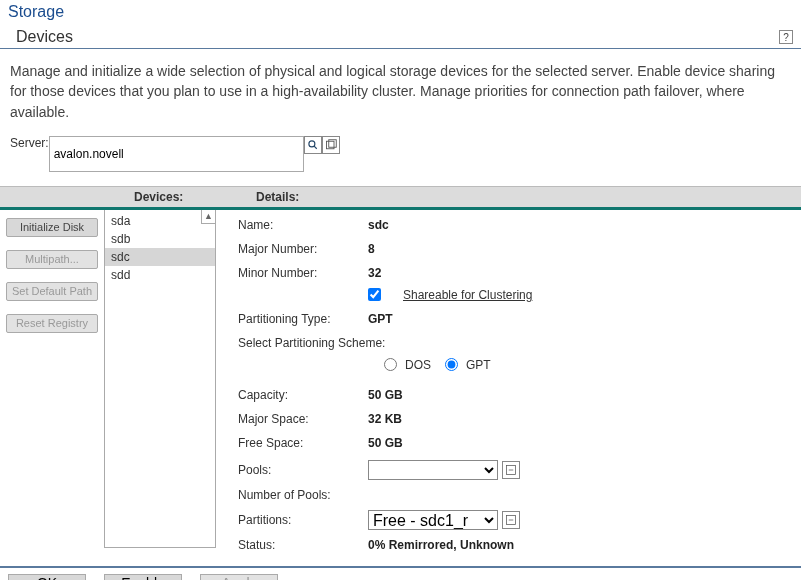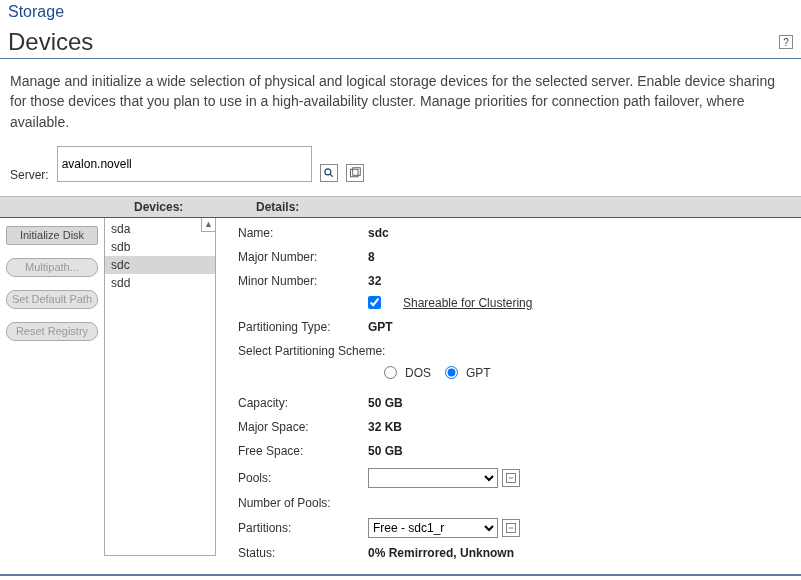--- a/index.html
+++ b/index.html
@@ -1,48 +1,48 @@
 <!DOCTYPE html>
 <html><head>
 <meta charset="utf-8">
 <style>
 * { box-sizing: border-box; margin: 0; padding: 0; }
 body { font-family: Verdana, Arial, sans-serif; font-size: 12px; color: #333; background: #fff; width: 801px; }
 a { color: #1b4d8f; text-decoration: none; }
 .breadcrumb { padding: 3px 8px; font-size: 16px; }
 .title-row { display: flex; justify-content: space-between; align-items: center; border-bottom: 1px solid #5a7a9e; padding: 4px 8px 2px 8px; }
-.page-title { font-size: 24px; font-weight: normal; color: #333; }
+.page-title { font-size: 16px; font-weight: normal; color: #333; margin-left: 8px; }
 .help-icon { width: 14px; height: 14px; border: 1px solid #888; display: inline-flex; align-items: center; justify-content: center; font-size: 10px; color: #444; cursor: pointer; }
 .intro { padding: 12px 10px 6px 10px; font-size: 14px; color: #444; line-height: 1.45; }
-.server-row { display: flex; align-items: flex-end; gap: 8px; padding: 8px 10px 6px 10px; }
+.server-row { display: flex; align-items: flex-start; padding: 8px 10px 6px 10px; }
 .server-row label { font-size: 12px; }
 .server-input { width: 255px; height: 36px; border: 1px solid #aaa; padding: 1px 4px; font-size: 12px; }
 .icon-btn { width: 18px; height: 18px; border: 1px solid #888; background: #fff; display: inline-flex; align-items: center; justify-content: center; padding: 0; cursor: pointer; }
 .icon-btn svg { width: 12px; height: 12px; }
-.panels-header { display: flex; background: #dcdcdc; border-top: 1px solid #bbb; border-bottom: 1px solid #0f766e; font-size: 12px; font-weight: bold; padding: 3px 0; margin-top: 8px; }
+.panels-header { display: flex; background: #dcdcdc; border-top: 1px solid #bbb; border-bottom: 3px solid #0f766e; font-size: 12px; font-weight: bold; padding: 3px 0; margin-top: 8px; }
 .panels-header .col-btns { width: 104px; }
 .panels-header .col-dev { width: 112px; padding-left: 30px; }
 .panels-header .col-det { padding-left: 40px; }
 .main-area { display: flex; }
 .side-btns { width: 104px; padding: 8px 6px 0 6px; display: flex; flex-direction: column; gap: 13px; }
 .grey-btn { background: #d8d8d8; border: 1px solid #aaa; border-radius: 2px; font-size: 11px; color: #444; height: 19px; padding: 0 4px; cursor: pointer; }
-.grey-btn.disabled { color: #999; background: #e2e2e2; border-radius: 9px; }
+.grey-btn.disabled { color: #999; background: #e2e2e2; }
 .device-list { width: 112px; border-right: 1px solid #aaa; border-left: 1px solid #aaa; border-bottom: 1px solid #aaa; padding: 2px 0; font-size: 12px; height: 338px; position: relative; }
 .device-list .litem { padding: 2px 6px; cursor: pointer; }
 .device-list .litem.selected { background: #d6d6d6; }
 .device-list .scroll-arrow { position: absolute; right: 0; top: 0; width: 14px; height: 14px; border-left: 1px solid #aaa; border-bottom: 1px solid #aaa; display: flex; align-items: center; justify-content: center; font-size: 9px; color: #666; }
 .details { flex: 1; padding: 6px 10px 0 22px; font-size: 12px; }
 .drow { display: flex; align-items: center; margin-bottom: 6px; min-height: 18px; }
 .dlabel { width: 130px; color: #333; }
 .dval { font-weight: bold; color: #222; }
 .checkbox-row { display: flex; align-items: center; gap: 22px; margin: 4px 0 8px 130px; text-decoration: underline; }
 .checkbox-row input { margin: 0; }
 .radio-row { display: flex; align-items: center; gap: 14px; margin: 4px 0 14px 146px; }
 .radio-row label { display: flex; align-items: center; gap: 8px; }
-.sel { border: 1px solid #888; height: 20px; font-size: 12px; background: #fff; }
+.sel { border: 1px solid #888; height: 20px; font-size: 16px; background: #fff; }
 .sel.pools { width: 130px; }
 .sel.parts { width: 130px; }
 .small-action { width: 18px; height: 18px; border: 1px solid #888; background: #fff; display: inline-flex; align-items: center; justify-content: center; margin-left: 4px; cursor: pointer; }
 .cap-group { margin-top: 8px; }
 .bottom-line { border-top: 2px solid #5a7a9e; margin-top: 6px; }
 .footer-btns { display: flex; gap: 18px; padding: 6px 8px; }
 .foot-btn { width: 78px; height: 19px; background: #d8d8d8; border: 1px solid #aaa; border-radius: 0; font-size: 14px; cursor: pointer; }
 .foot-btn.disabled { color: #999; background: #e2e2e2; }
 </style>
 </head>

